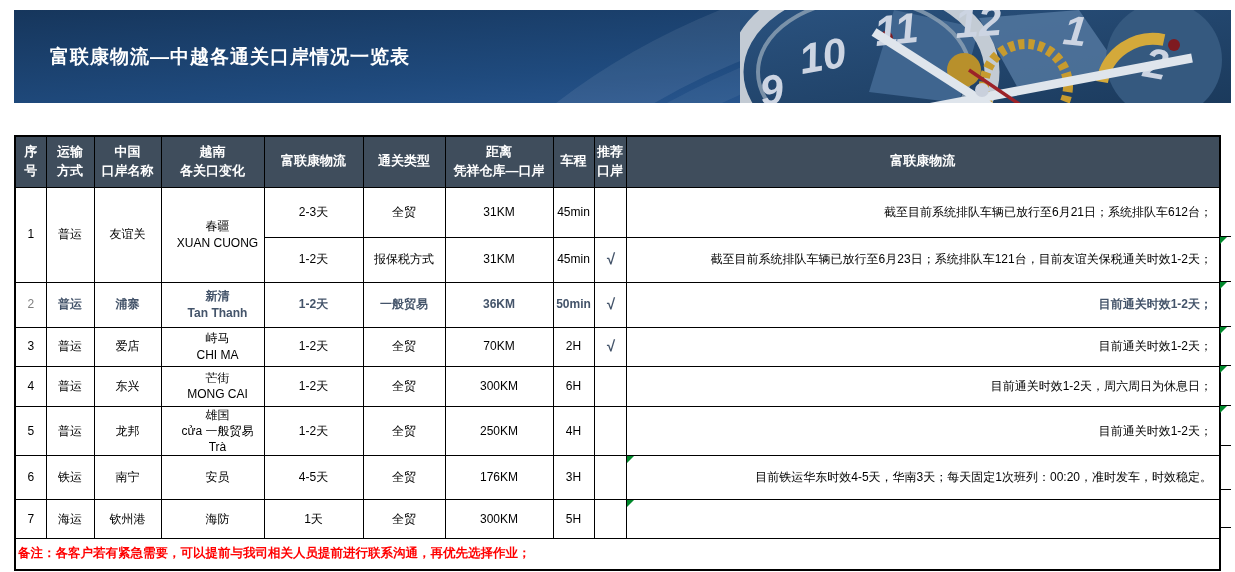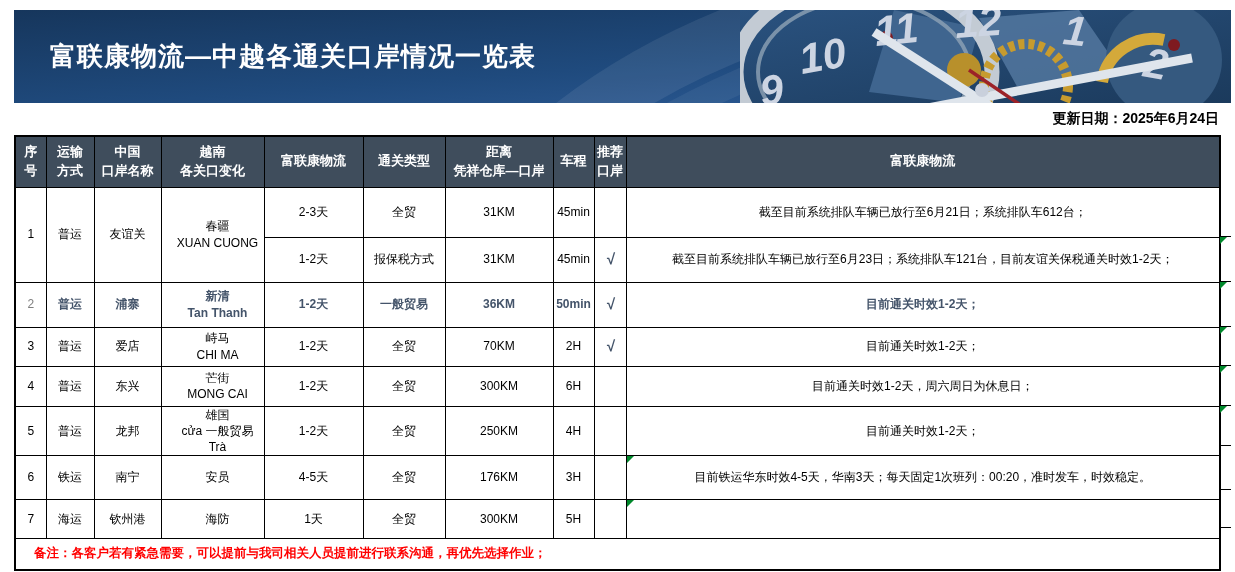--- a/index.html
+++ b/index.html
@@ -5,44 +5,44 @@
   html,body{margin:0;padding:0;background:#fff;}
   *{box-sizing:border-box;}
   body{font-family:"Liberation Sans","DejaVu Sans",sans-serif;}
   #stage{position:relative;width:1235px;height:572px;background:#fff;overflow:hidden;}
 
   
   #banner{position:absolute;left:14px;top:10px;width:1217px;height:93px;overflow:hidden;}
   #banner svg{position:absolute;left:0;top:0;}
   #banner .title{
     position:absolute;left:36px;top:0;height:93px;line-height:93px;
-    color:#ffffff;font-size:26px;font-weight:bold;letter-spacing:1px;white-space:nowrap;
+    color:#ffffff;font-size:19px;font-weight:bold;letter-spacing:1px;white-space:nowrap;
   }
 
   
   #update-date{
     position:absolute;top:107px;right:16px;height:22px;line-height:22px;
     font-size:14px;font-weight:bold;color:#000;
   }
 
   
   #tbl{position:absolute;left:14px;top:135px;border-collapse:collapse;table-layout:fixed;
        width:1205px;border:2px solid #000;}
   #tbl th,#tbl td{border:1px solid #000;overflow:hidden;padding:0 2px;}
   #tbl th{
     background:#3f4d5c;color:#fff;font-weight:bold;font-size:13px;
     text-align:center;vertical-align:middle;white-space:pre-line;line-height:1.45;
   }
   #tbl td{font-size:12px;color:#000;text-align:center;vertical-align:middle;line-height:1.35;}
   #tbl td.port{white-space:pre-line;padding-left:12px;}
-  #tbl td.remark{text-align:center;padding:2px 20px;position:relative;}
+  #tbl td.remark{text-align:right;padding:2px 7px;position:relative;}
   #tbl td.check{font-size:15px;font-style:italic;font-weight:bold;color:#44546A;}
   #tbl tr.hl td{color:#44546A;font-weight:bold;}
   #tbl tr.hl td.dim{color:#7f7f7f;font-weight:normal;}
-  #tbl td.note{color:#FF0000;text-align:left;font-size:12.5px;font-weight:600;padding:2px 18px;}
+  #tbl td.note{color:#FF0000;text-align:left;font-size:12.5px;font-weight:600;padding:2px 2px;}
 
   
   .corner-tl{position:absolute;top:0;left:0;width:0;height:0;
     border-top:7px solid #00882B;border-right:7px solid transparent;}
   .tri-right{position:absolute;width:0;height:0;
     border-top:7px solid #00882B;border-right:7px solid transparent;}
   .edge-line{position:absolute;width:12px;height:1px;background:#000;}
 </style>
 </head>
 <body>
@@ -92,21 +92,20 @@
         </g>
         <line x1="985" y1="102" x2="860" y2="22" stroke="#dfe5ec" stroke-width="9"></line>
         <line x1="903" y1="100" x2="1178" y2="48" stroke="#dfe5ec" stroke-width="9"></line>
         <line x1="955" y1="60" x2="1008" y2="96" stroke="#9c2228" stroke-width="3.5"></line>
         <circle cx="968" cy="80" r="7" fill="#c9d0dc"></circle>
       </g>
     </svg>
     <div class="title">富联康物流—中越各通关口岸情况一览表</div>
   </div>
 
-  <div id="update-date">更新日期：2025年6月24日</div>
 
   <table id="tbl">
     <colgroup>
       <col style="width:31px">
         <col style="width:48px">
         <col style="width:67px">
       <col style="width:103px">
         <col style="width:99px">
         <col style="width:82px">
       <col style="width:108px">

